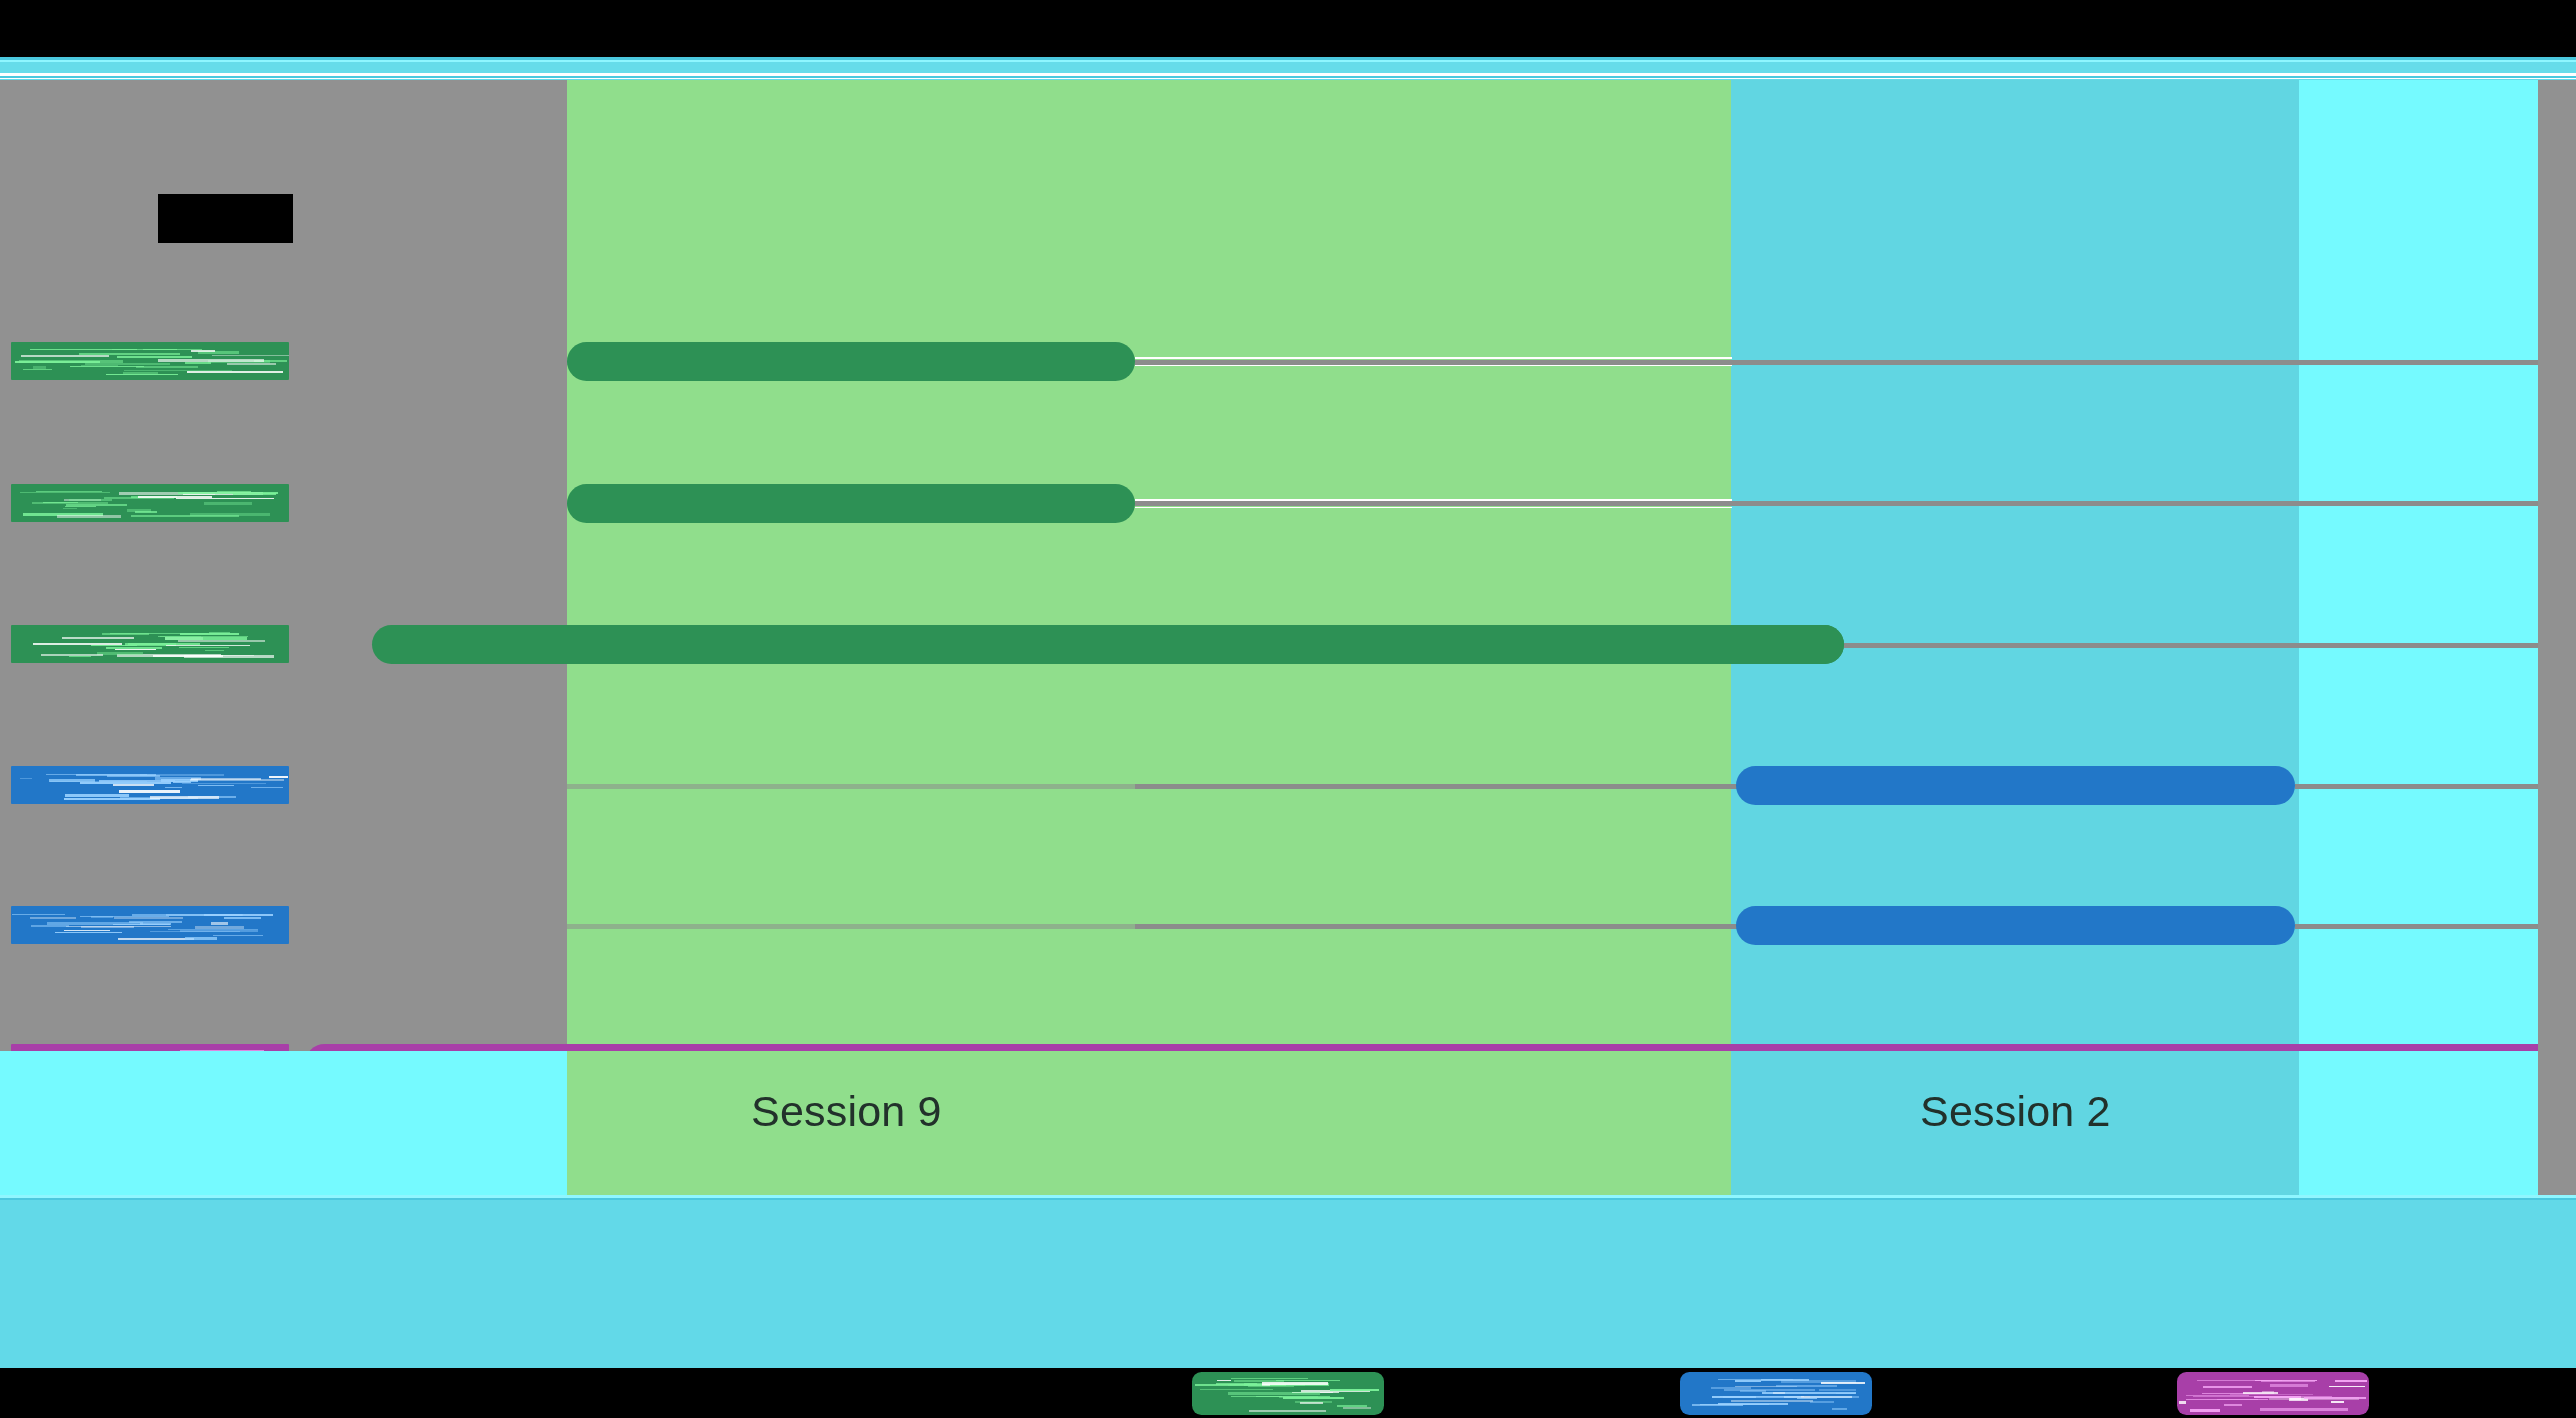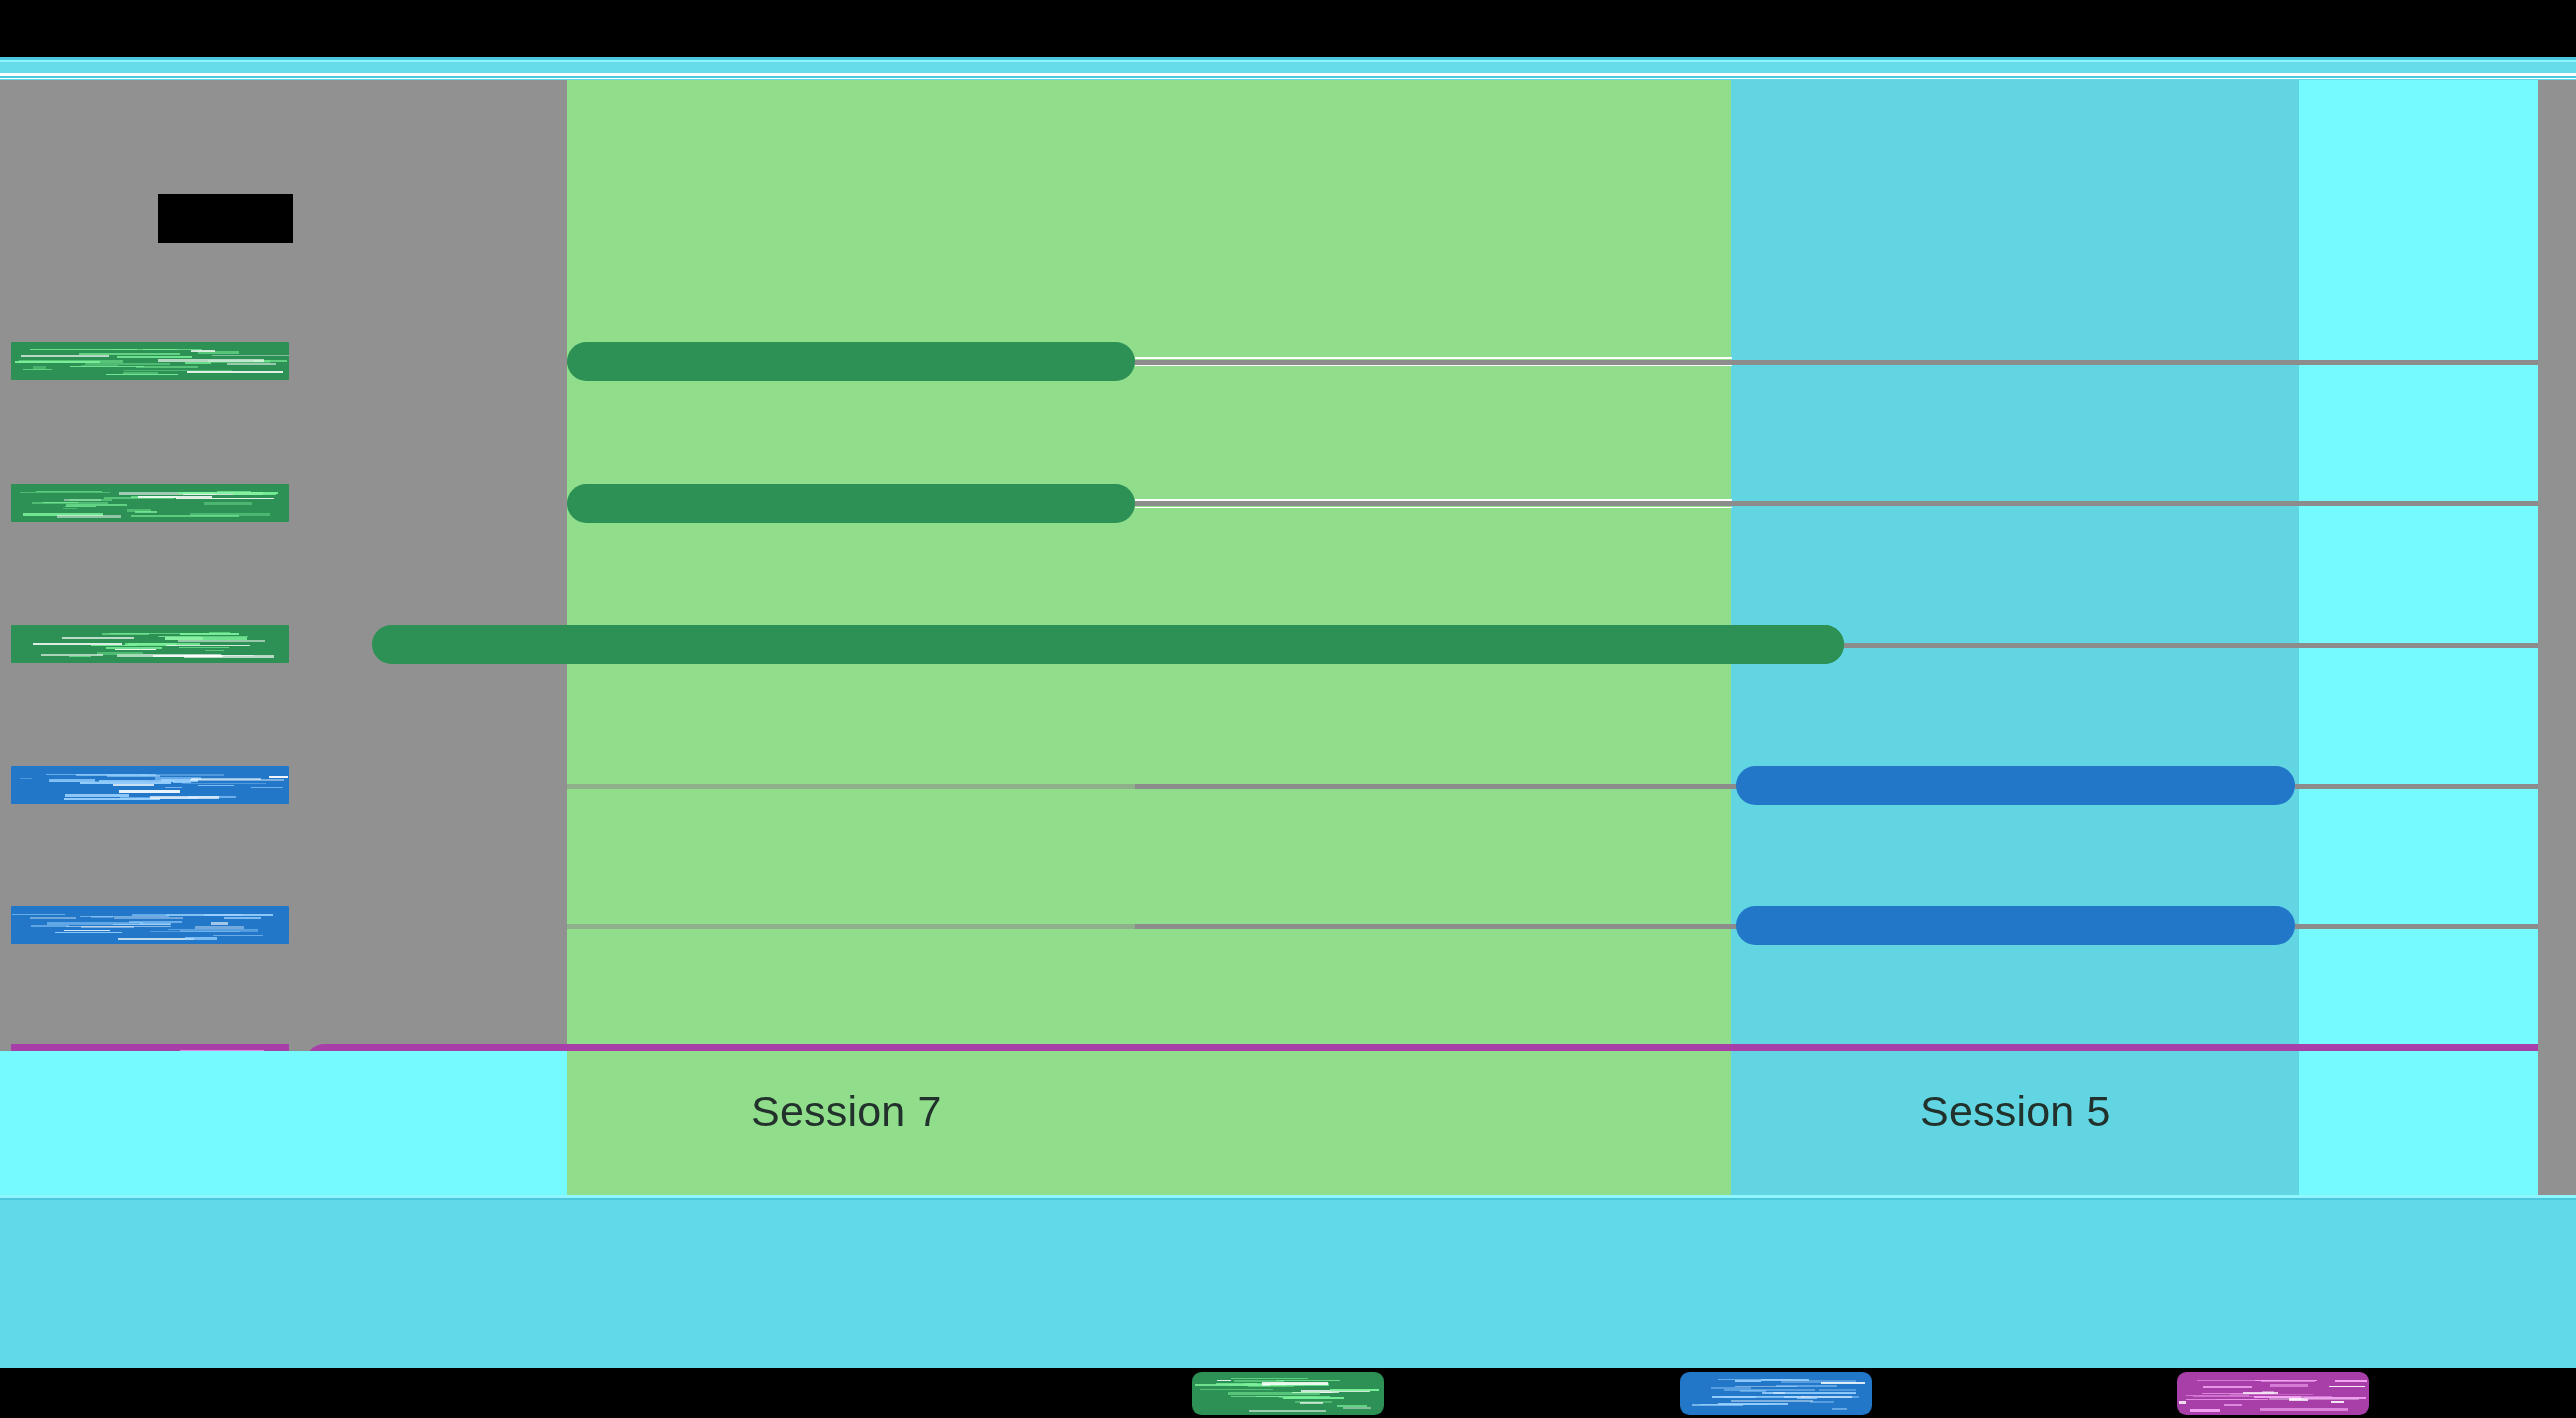--- a/index.html
+++ b/index.html
@@ -321,22 +321,22 @@
   <div class="bar bar-magenta" style="left:305px; top:964px; width:2271px;"></div>
   <div class="bar bar-green" style="left:372px; top:545px; width:1472px;"></div>
 
 </div>
 
 <div id="footer-bands">
   <div class="footer-band" id="fb-left"></div>
   <div class="footer-band" id="fb-s1"></div>
   <div class="footer-band" id="fb-s2"></div>
   <div class="footer-band" id="fb-s3"></div>
-  <div class="session-label" id="lbl-s1">Session 7</div>
-  <div class="session-label" id="lbl-s2">Session 5</div>
+  <div class="session-label" id="lbl-s1">Session 9</div>
+  <div class="session-label" id="lbl-s2">Session 2</div>
 </div>
 
 <div id="scrollbar"></div>
 
 <div id="lower-panel">
   <div class="t1"></div>
   <div class="t2"></div>
 </div>
 
 <div id="bottom-black"></div>

